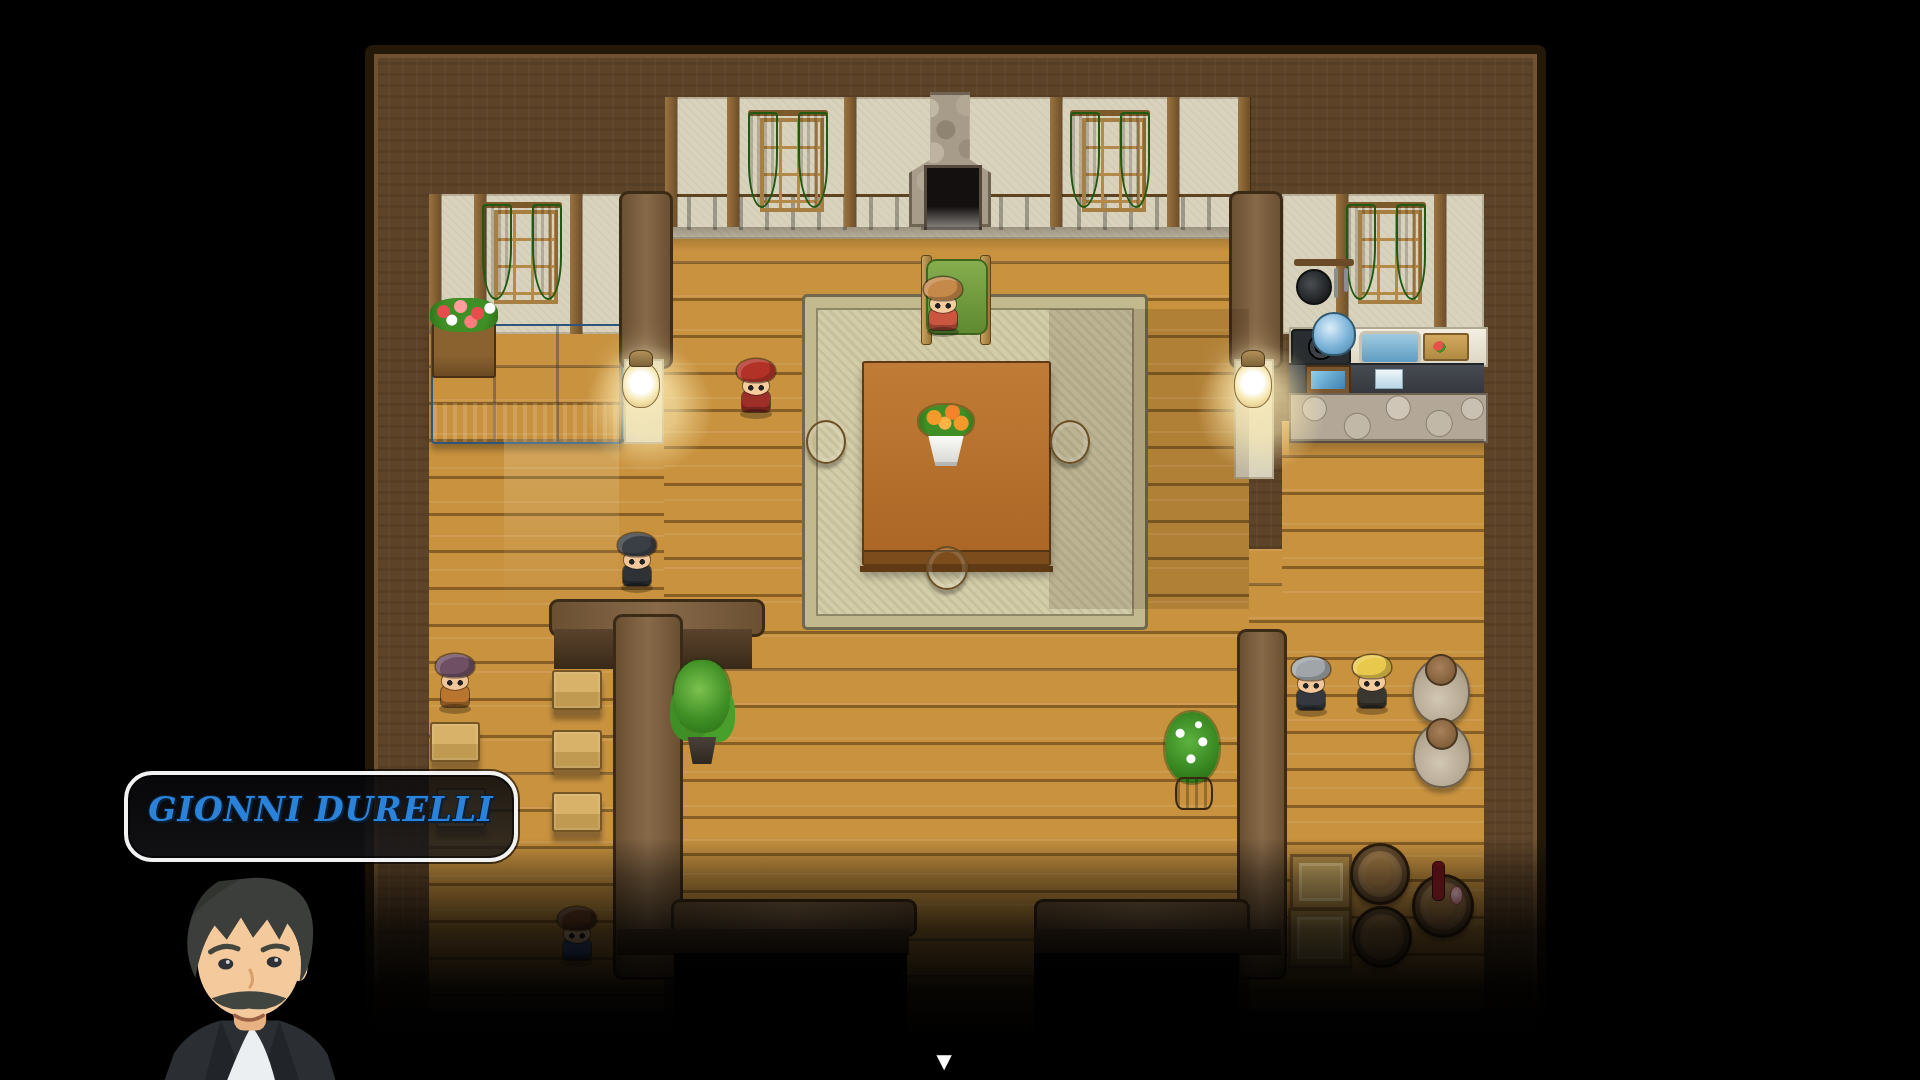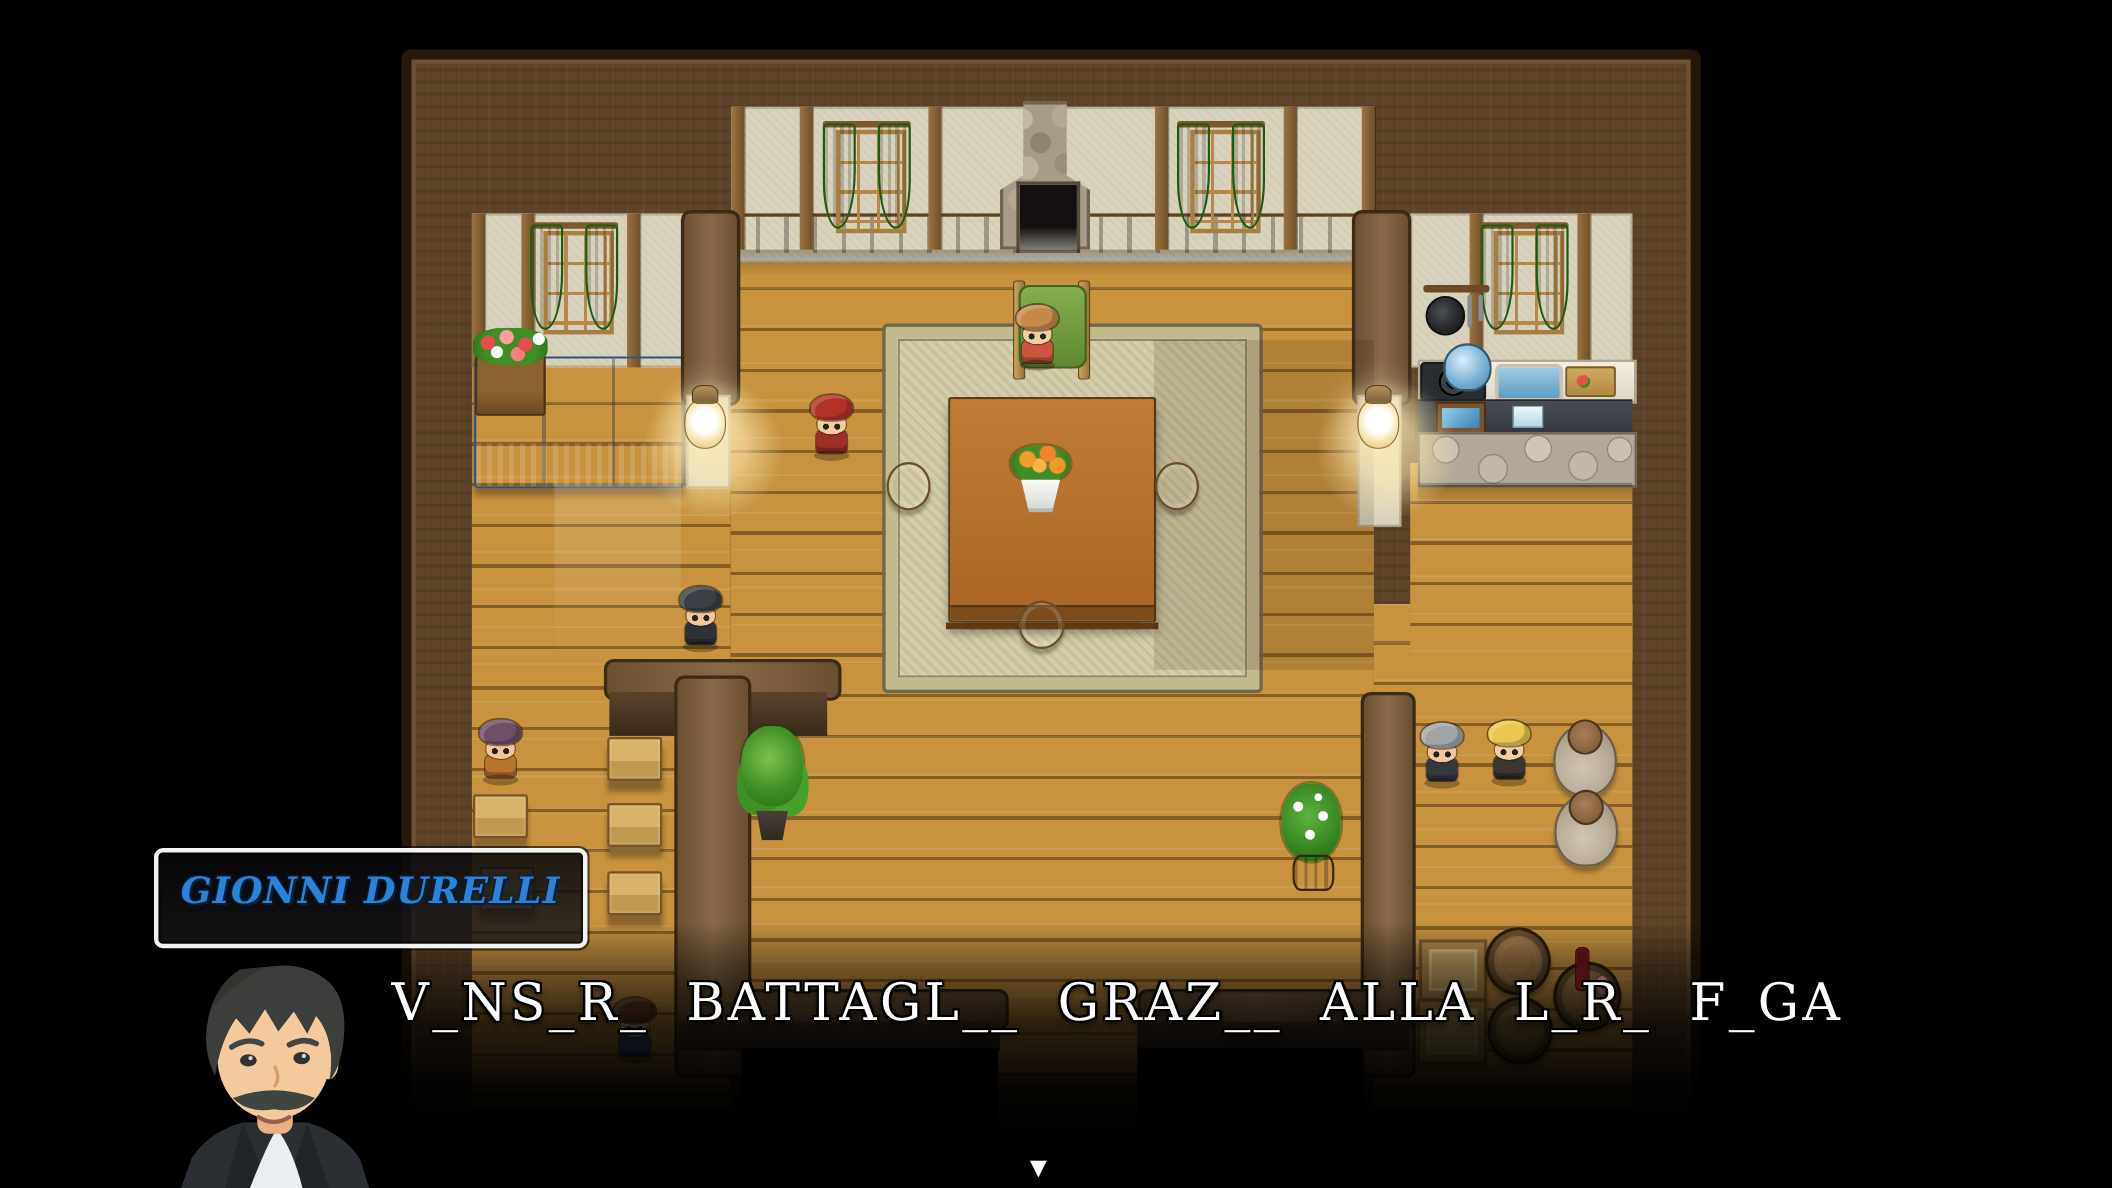--- a/index.html
+++ b/index.html
@@ -176,23 +176,23 @@
        border-radius:50% 50% 42% 42%;z-index:1;
        box-shadow:0 0 0 1.5px rgba(25,15,8,.5),inset -5px -3px 0 rgba(0,0,0,.2),inset 4px 3px 0 rgba(255,255,255,.18);}
 
   
   .shade-light{position:absolute;background:linear-gradient(180deg,rgba(255,246,214,.18),rgba(255,246,214,0));}
   .shade-dark{position:absolute;background:rgba(40,22,6,.14);}
 
   
   #dim{position:absolute;left:0;right:0;top:838px;height:242px;z-index:20;pointer-events:none;
        background:linear-gradient(180deg,rgba(0,0,0,0) 0%,rgba(0,0,0,.40) 16%,rgba(0,0,0,.78) 38%,rgba(0,0,0,.96) 62%,#000 82%);}
-  #name-box{position:absolute;left:140px;top:771px;width:386px;height:83px;z-index:30;
+  #name-box{position:absolute;left:124px;top:771px;width:386px;height:83px;z-index:30;
        background:linear-gradient(180deg,rgba(8,8,11,.88),rgba(22,22,26,.80));
-       border:4px solid #f2f2f2;border-radius:8px;box-shadow:0 0 0 2px rgba(0,0,0,.6),inset 0 0 0 2px rgba(0,0,0,.55);}
+       border:4px solid #f2f2f2;border-radius:28px;box-shadow:0 0 0 2px rgba(0,0,0,.6),inset 0 0 0 2px rgba(0,0,0,.55);}
   #name-text{position:absolute;left:0;right:0;top:15px;text-align:center;
        font-family:"DejaVu Serif",serif;font-style:italic;font-weight:bold;font-size:33px;letter-spacing:1px;
        color:var(--accentBlue);
        text-shadow:2px 2px 0 #081f35,-1px -1px 0 #081f35,1px -1px 0 #081f35,-1px 1px 0 #081f35;}
   #portrait{position:absolute;left:148px;top:856px;width:202px;height:226px;z-index:31;}
   #message-text{position:absolute;left:356px;top:884px;width:1340px;z-index:31;
        font-family:"DejaVu Serif",serif;font-size:47px;font-weight:500;color:#fff;
        letter-spacing:3px;word-spacing:16px;white-space:nowrap;
        text-shadow:2px 0 0 #000,-2px 0 0 #000,0 2px 0 #000,0 -2px 0 #000,
                    2px 2px 0 #000,-2px -2px 0 #000,2px -2px 0 #000,-2px 2px 0 #000,0 4px 6px rgba(0,0,0,.9);}
@@ -385,16 +385,15 @@
       <ellipse cx="77" cy="106" rx="7.5" ry="5.5" fill="#2e3135"></ellipse>
       <ellipse cx="125" cy="104" rx="7.5" ry="5.5" fill="#2e3135"></ellipse>
       <circle cx="79" cy="104" r="2" fill="#cfd4d8"></circle>
       <circle cx="127" cy="102" r="2" fill="#cfd4d8"></circle>
       <path d="M101 112 q5 10 0 17" stroke="#d99e6b" stroke-width="3" fill="none" stroke-linecap="round"></path>
       <path d="M63 140 Q100 126 137 140 Q124 154 100 150 Q76 154 63 140 Z" fill="#41453f"></path>
       <path d="M86 157 q14 9 28 0" stroke="#9a6048" stroke-width="3.5" fill="none" stroke-linecap="round"></path>
     </svg>
   </div>
 
-  <div id="message-text">V_NS_R_ BATTAGL__ GRAZ__ ALLA L_R_ F_GA</div>
   <div id="continue-arrow">▼</div>
 
 </div>
 
 </body></html>

